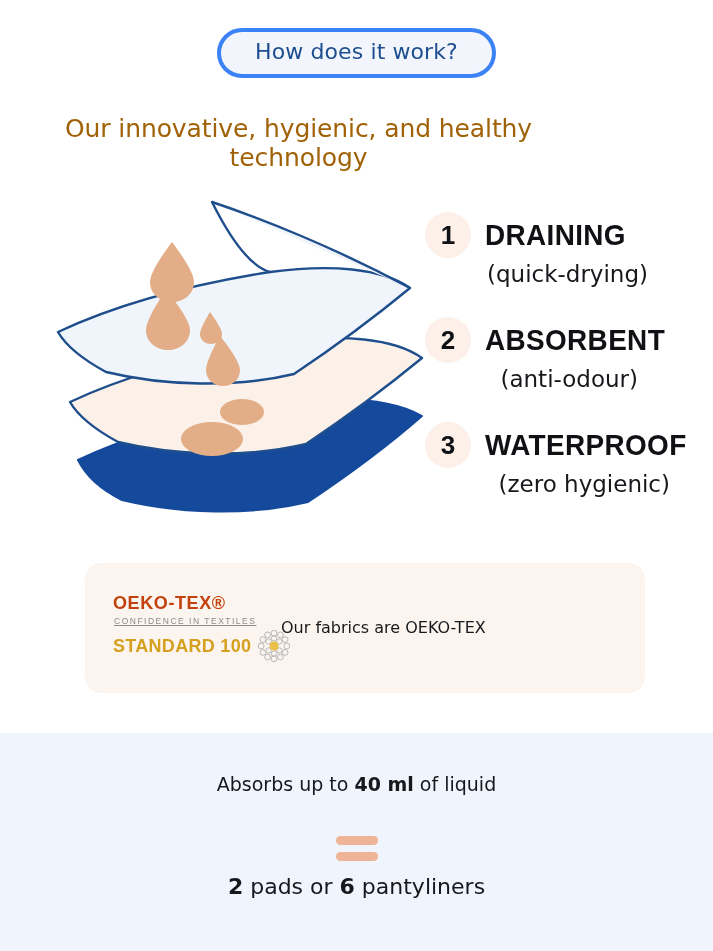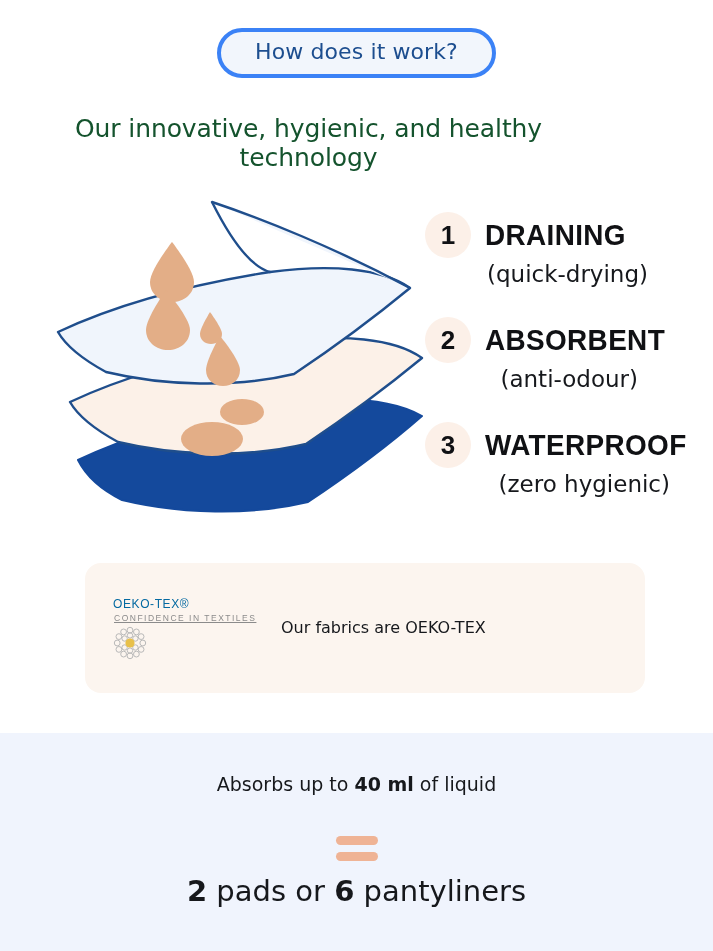--- a/index.html
+++ b/index.html
@@ -33,25 +33,25 @@
     font-size: 22px;
     line-height: 1;
     letter-spacing: .1px;
     white-space: nowrap;
   }
 
   
   .subtitle {
     position: absolute;
     top: 114px;
-    left: 12px;
+    left: 2px;
     width: 593px;
     text-align: center;
     font-size: 25px;
-    color: #14532d;
+    color: #a16207;
     letter-spacing: -.1px;
   }
 
   
   .illo {
     position: absolute;
     left: 50px;
     top: 190px;
     width: 375px;
     height: 330px;
@@ -120,23 +120,23 @@
     display: flex;
     align-items: center;
   }
   .badge {
     width: 192px;
     flex: 0 0 192px;
     padding-left: 28px;
     box-sizing: border-box;
   }
   .badge-row1 {
-    font-size: 12px;
-    font-weight: 400;
-    color: #0369a1;
+    font-size: 18px;
+    font-weight: 700;
+    color: #c2410c;
     letter-spacing: .6px;
     font-family: "Liberation Sans", sans-serif;
     white-space: nowrap;
   }
   .badge-row2 {
     font-size: 8.5px;
     color: #8b8b8b;
     letter-spacing: 1.5px;
     font-family: "Liberation Sans", sans-serif;
     margin-top: 2px;
@@ -201,21 +201,21 @@
     height: 9px;
     border-radius: 5px;
     background: #efb395;
   }
   .band-line2 {
     position: absolute;
     top: 141px;
     left: 0;
     width: 713px;
     text-align: center;
-    font-size: 29px;
+    font-size: 22px;
     color: #16181c;
   }
   .band-line2 b { font-weight: 700; }
 </style>
 </head>
 <body>
 
 <div class="pill-wrap">
   <div class="pill">How does it work?</div>
 </div>
@@ -269,20 +269,21 @@
     <div class="fsub">(zero hygienic)</div>
   </div>
 
 </div>
 
 <div class="card">
   <div class="badge">
     <div class="badge-row1">OEKO-TEX®</div>
     <div class="badge-row2">CONFIDENCE IN TEXTILES</div>
     <div class="badge-row3">
+      <div class="badge-std">STANDARD 100</div>
       <div class="emblem">
         <svg viewBox="0 0 34 34" xmlns="http://www.w3.org/2000/svg">
           <g fill="none" stroke="#b9b9b9" stroke-width="1">
             <circle cx="17" cy="4.2" r="2.9"></circle>
               <circle cx="23.4" cy="5.9" r="2.9"></circle>
             <circle cx="28.1" cy="10.6" r="2.9"></circle>
               <circle cx="29.8" cy="17" r="2.9"></circle>
             <circle cx="28.1" cy="23.4" r="2.9"></circle>
               <circle cx="23.4" cy="28.1" r="2.9"></circle>
             <circle cx="17" cy="29.8" r="2.9"></circle>

